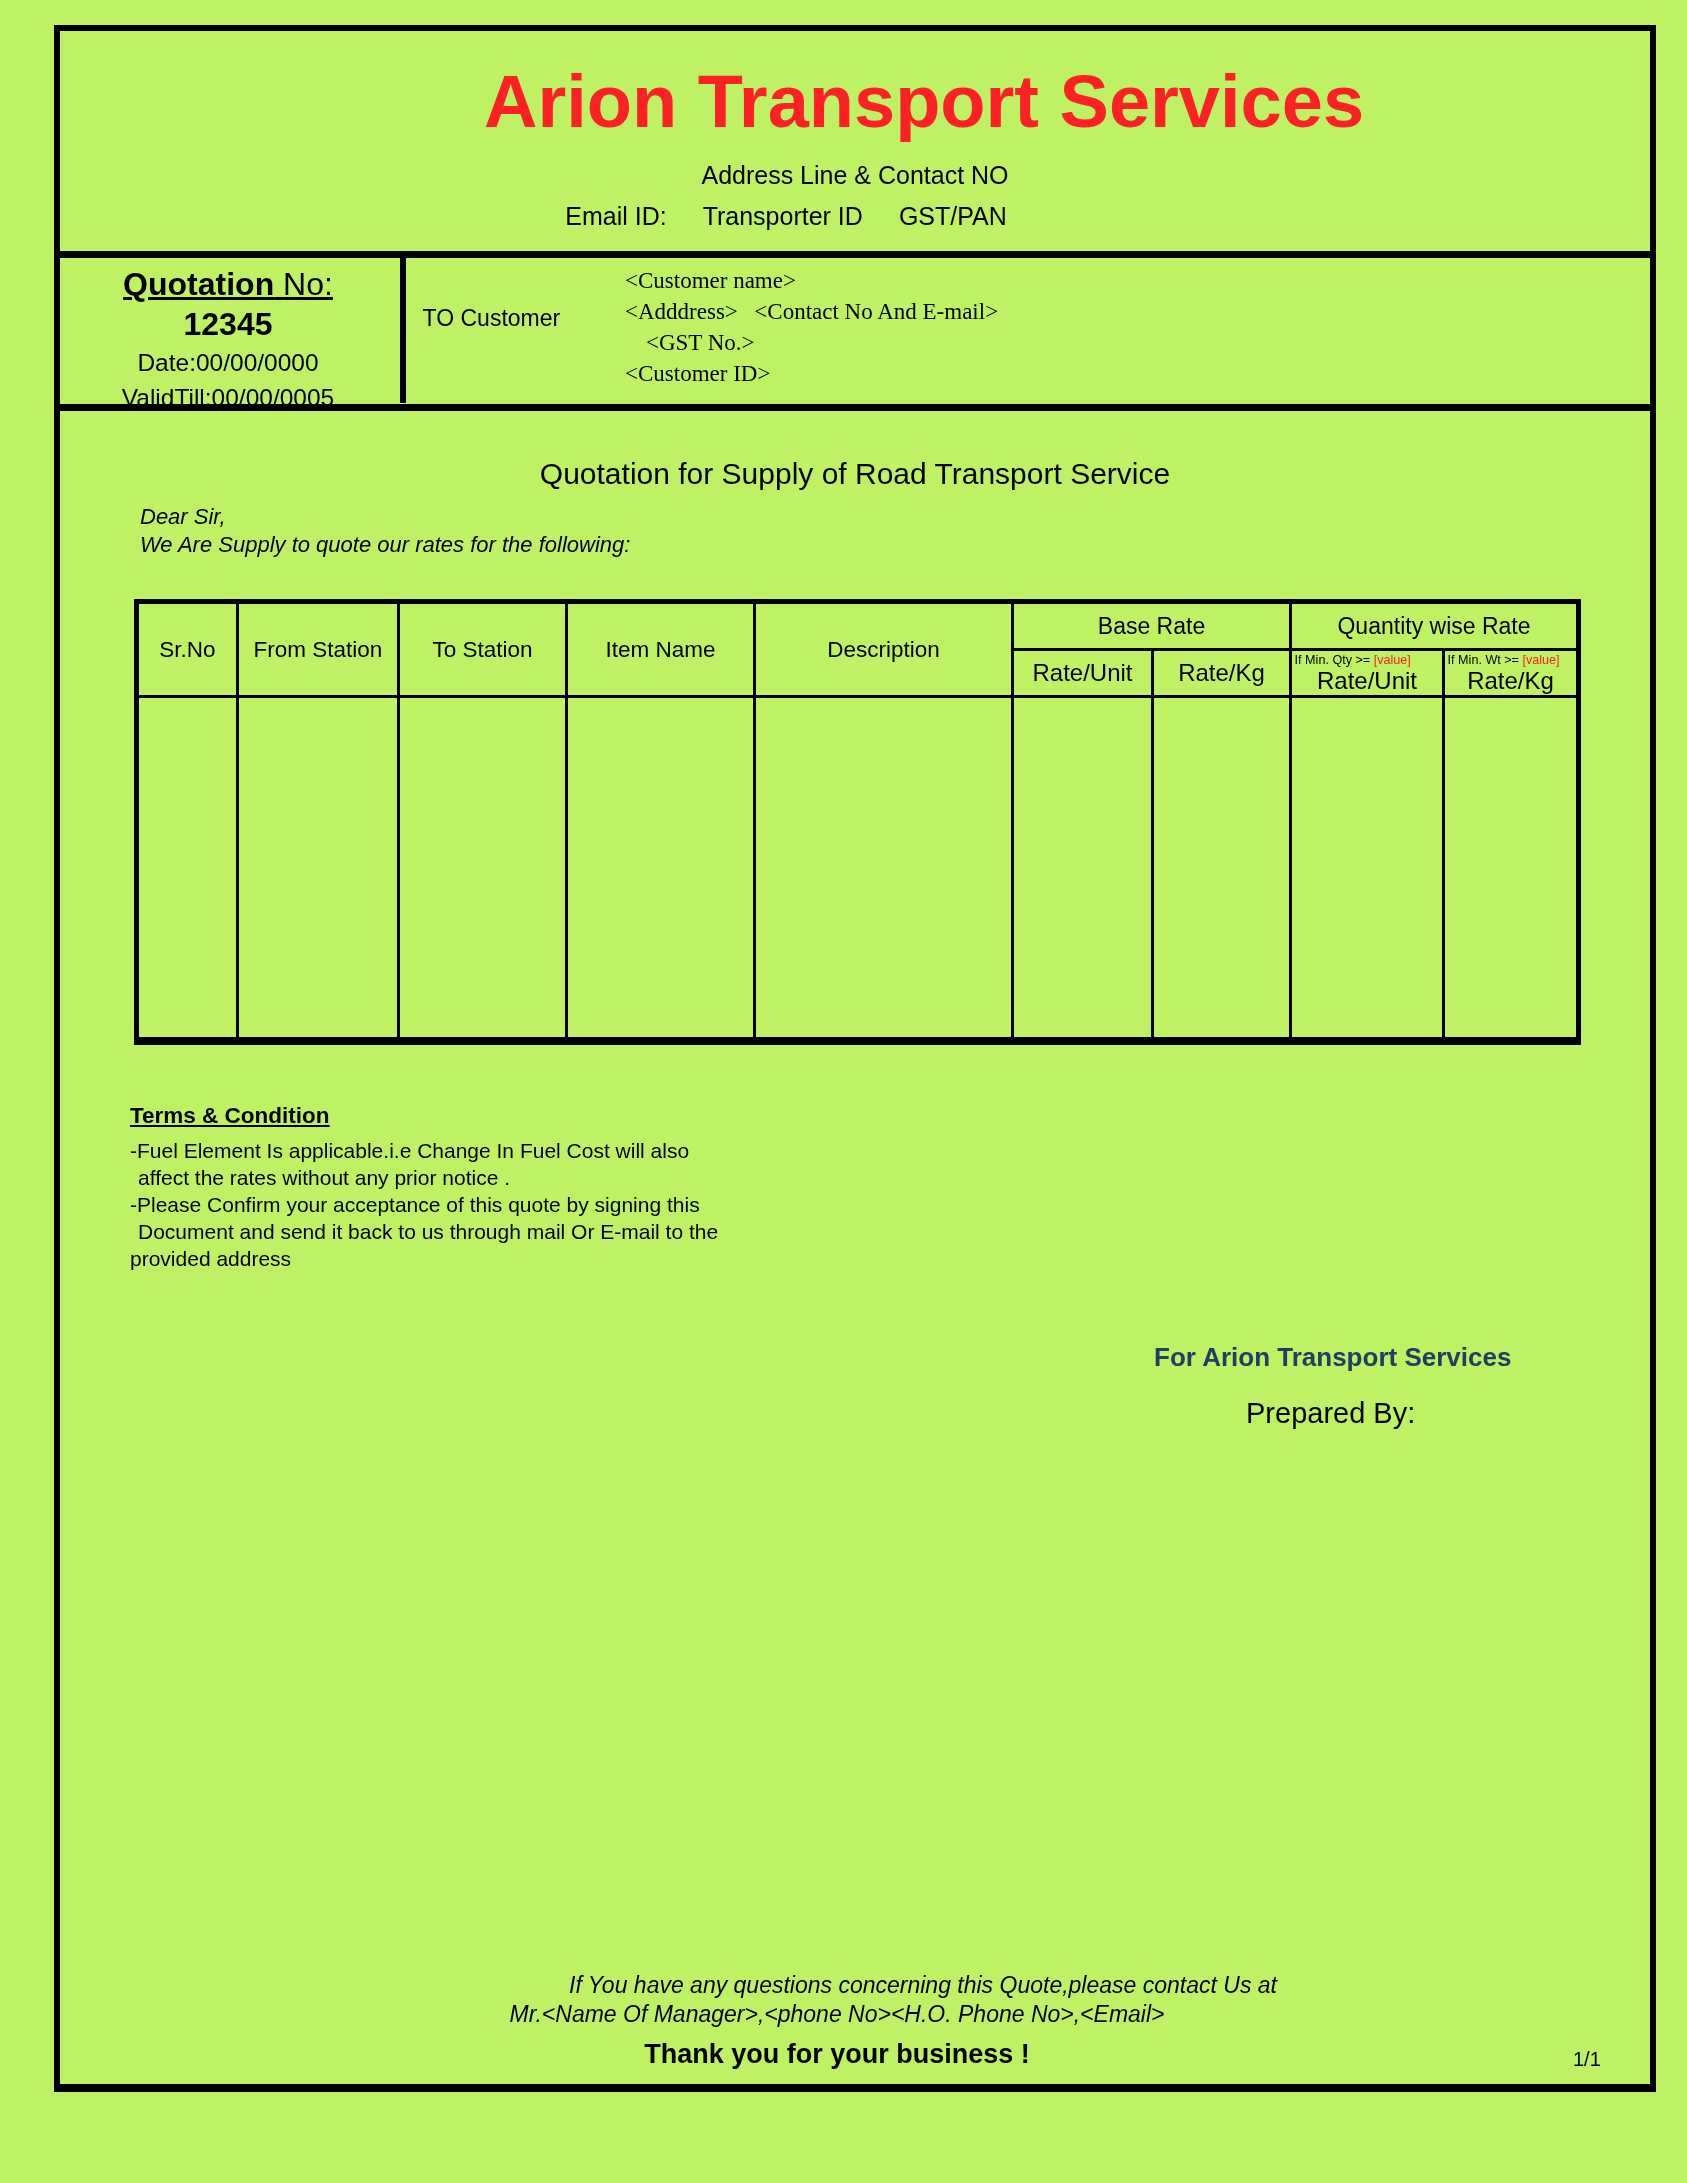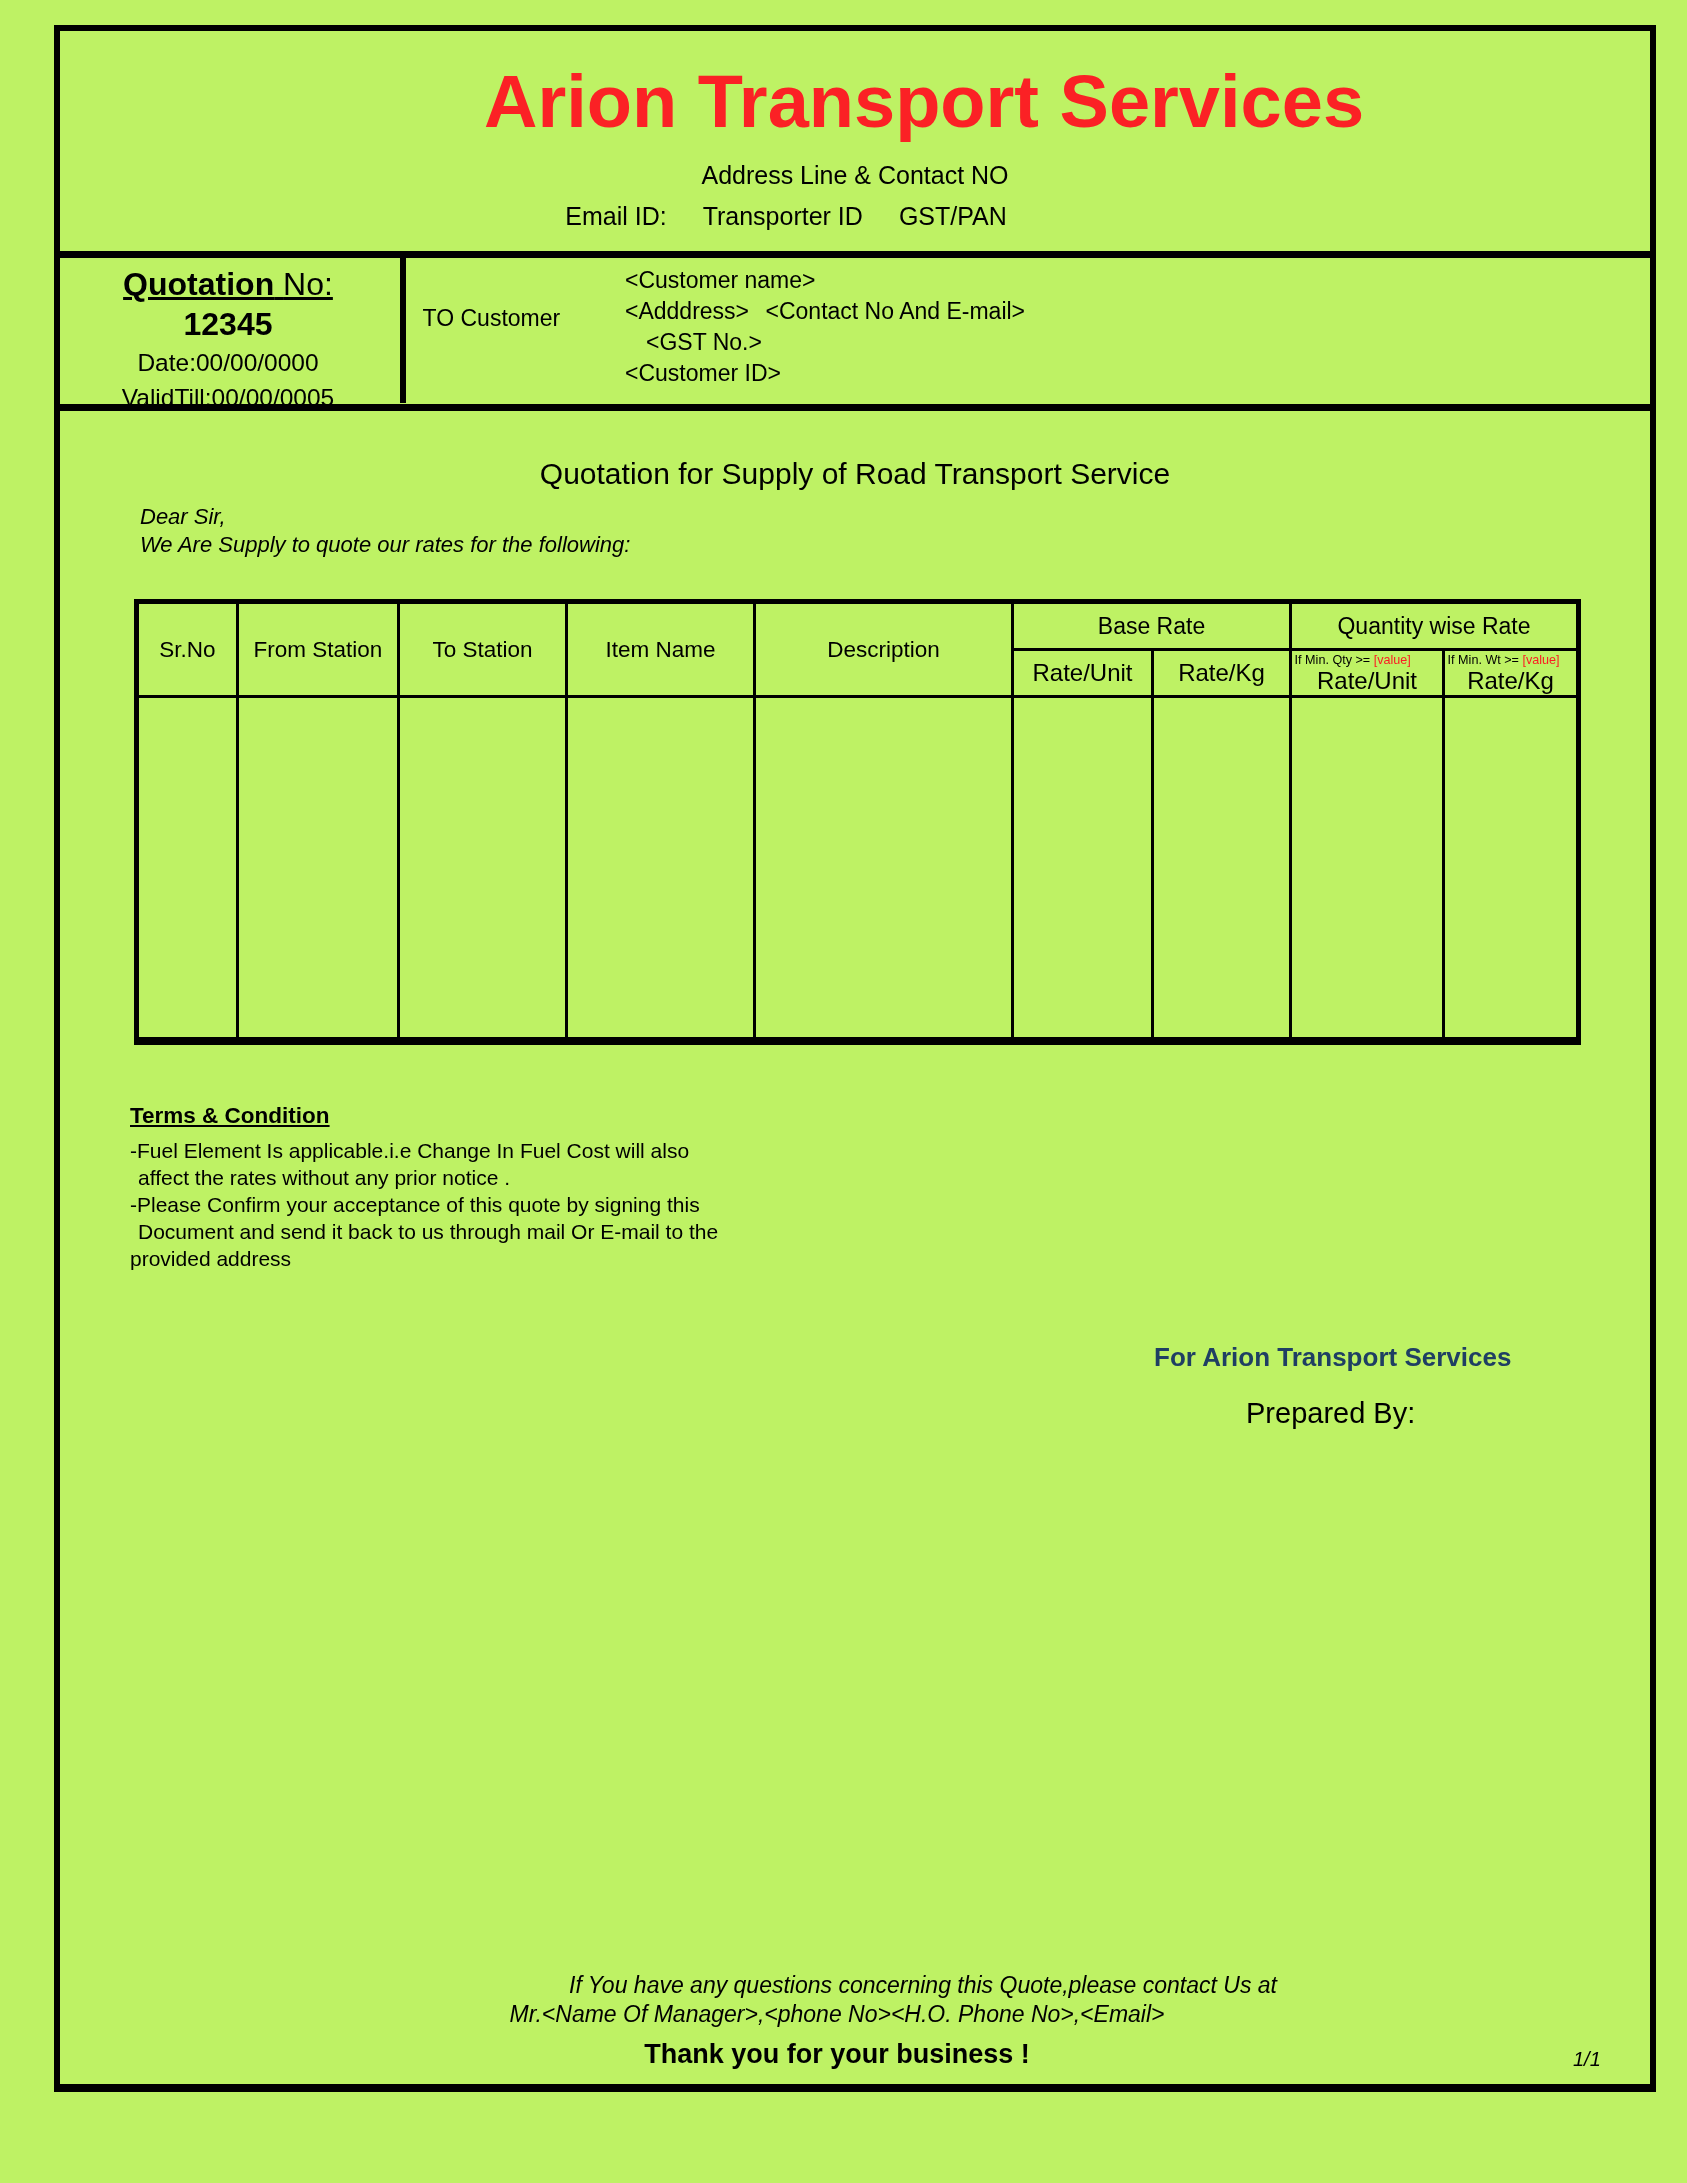--- a/index.html
+++ b/index.html
@@ -32,21 +32,21 @@
   .quote-box { position:absolute; left:61px; top:266px; width:334px; text-align:center; }
   .q-line1 { font-size:32px; margin-bottom:2.6px;text-decoration:underline; }
   .q-line1 b { font-weight:bold; }
   .q-num  { font-size:32px; font-weight:bold; margin-bottom:6.6px; }
   .q-date { font-size:24.5px; margin-bottom:7.3px; }
   .q-valid{ font-size:24.5px; }
 
   .customer-box { position:absolute; left:412px; top:258px; width:1244px; height:146px; font-size:23px; }
   .to-label { position:absolute; left:10.6px; top:6.6px;margin-top:40px; }
   .cust-fields { position:absolute; left:213px; top:6.6px; }
-  .c-row { line-height:31px; white-space:nowrap; }
+  .c-row { line-height:31px; white-space:nowrap;font-family:Liberation Serif, serif; }
   .c-row2 { display:flex; gap:16.5px; }
   .c-row3 { padding-left:21px; }
 
   
   .doc-title { position:absolute; left:54px; top:457px; width:1602px; text-align:center; font-size:30px; }
   .salutation { position:absolute; left:140px; top:503px; font-style:italic; font-size:22px; line-height:28.4px; }
 
   
   .rate-table {
     position:absolute; left:134px; top:599px; width:1443px;
@@ -71,21 +71,21 @@
   .t-indent { padding-left:8px; }
 
   
   .for-company { position:absolute; left:1154px; top:1342px; font-size:26px; font-weight:bold; color:#1f3f63; white-space:nowrap; }
   .prepared-by { position:absolute; left:1246px; top:1397px; font-size:29px; white-space:nowrap; }
 
   
   .f-line1 { position:absolute; left:923px; top:1972px; transform:translateX(-50%); font-style:italic; font-size:23px; white-space:nowrap; }
   .f-line2 { position:absolute; left:837px; top:2001px; transform:translateX(-50%); font-style:italic; font-size:23px; white-space:nowrap; }
   .f-thanks{ position:absolute; left:837px; top:2039px; transform:translateX(-50%); font-size:27px; font-weight:bold; white-space:nowrap; }
-  .f-page  { position:absolute; left:1573px; top:2048px; font-size:20px;font-style:italic; }
+  .f-page  { position:absolute; left:1573px; top:2048px; font-size:20px; }
 </style>
 </head>
 <body>
 
 <div class="page">
   <div class="frame"></div>
   <div class="rule" id="rule-header"></div>
   <div class="rule" id="rule-band"></div>
   <div class="rule" id="rule-vert"></div>
 

